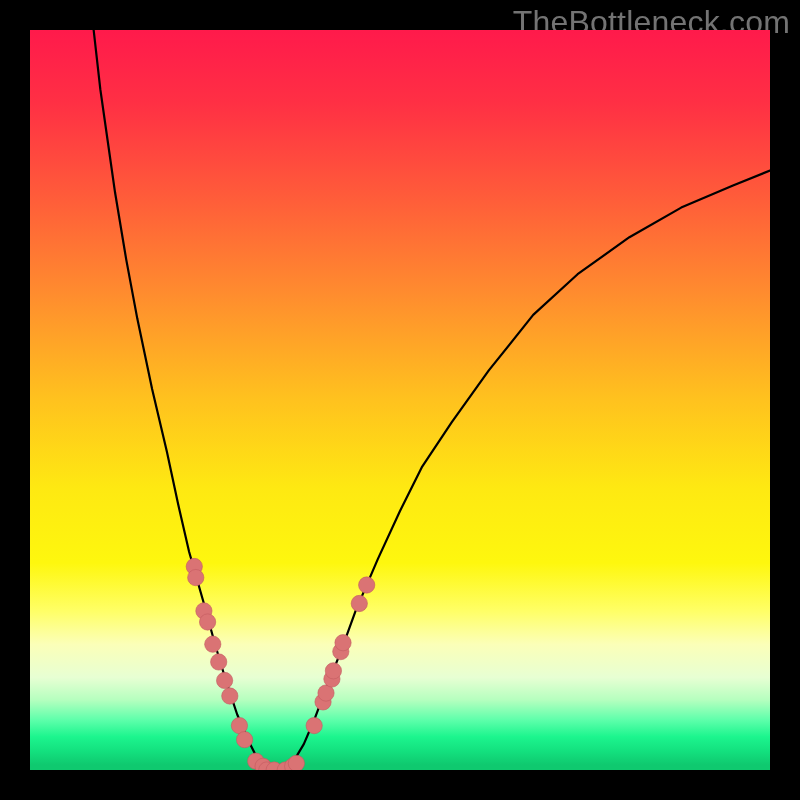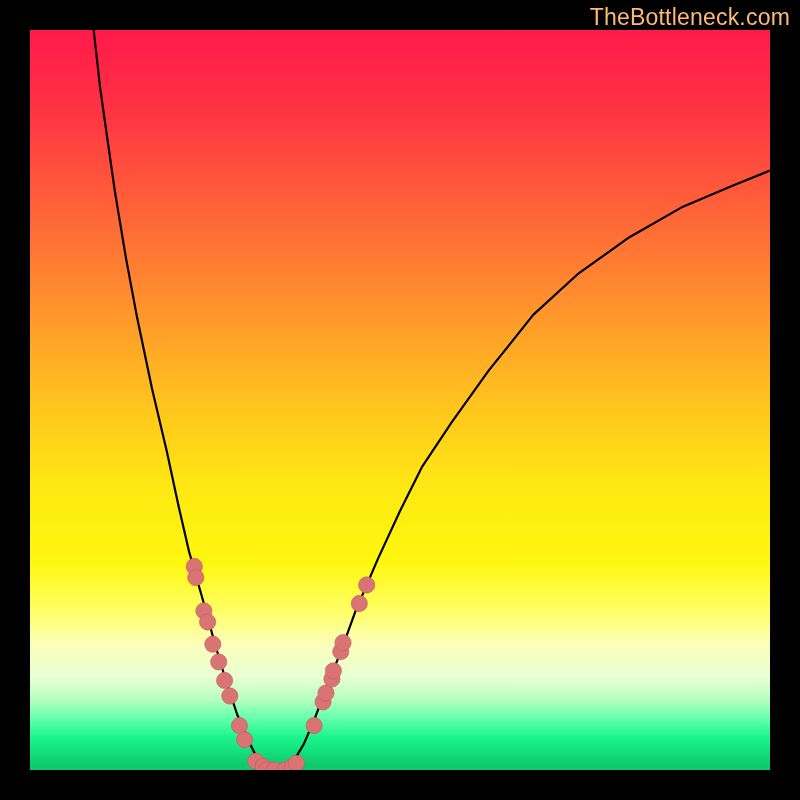--- a/index.html
+++ b/index.html
@@ -29,23 +29,23 @@
     left: 0;
     top: 0;
     width: 100%;
     height: 100%;
   }
   .watermark {
     position: absolute;
     top: 4px;
     right: 10px;
     font-family: Arial, Helvetica, sans-serif;
-    font-size: 23px;
+    font-size: 32px;
     font-weight: 400;
-    color: #fdba74;
+    color: #737373;
     letter-spacing: 0.2px;
   }
   svg.curve {
     position: absolute;
     left: 0;
     top: 0;
     width: 740px;
     height: 740px;
     overflow: visible;
   }

